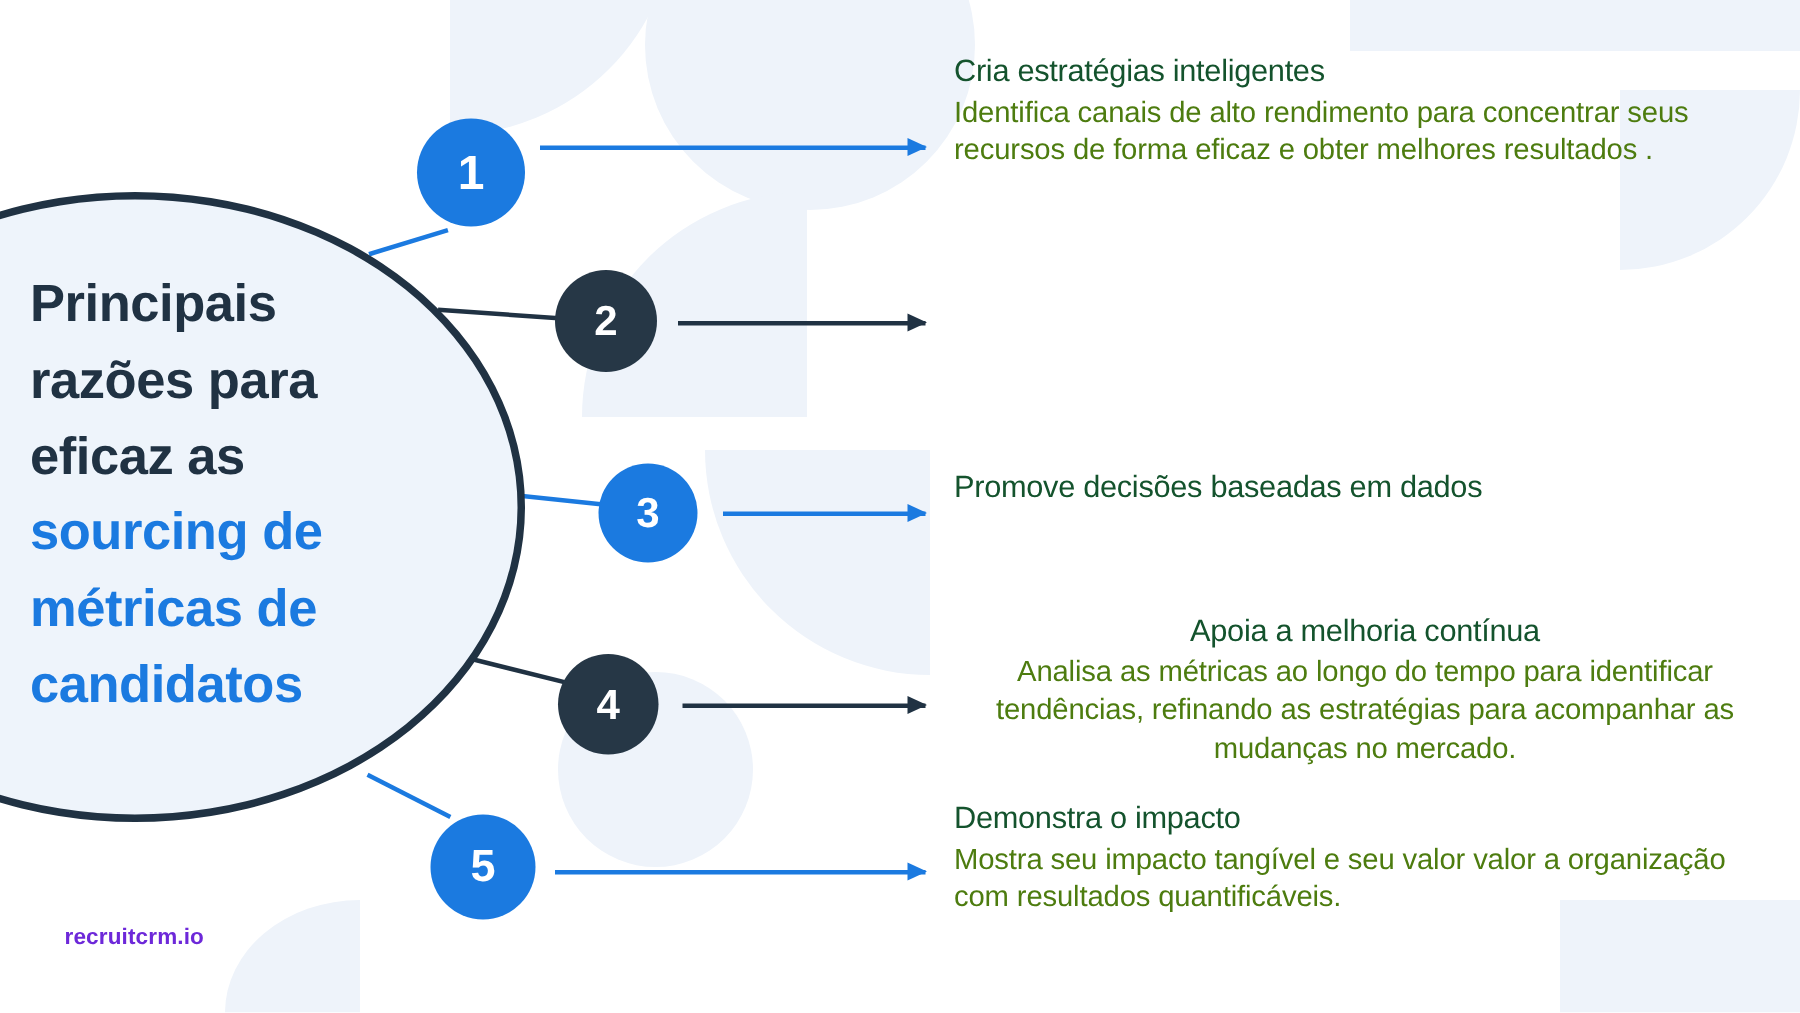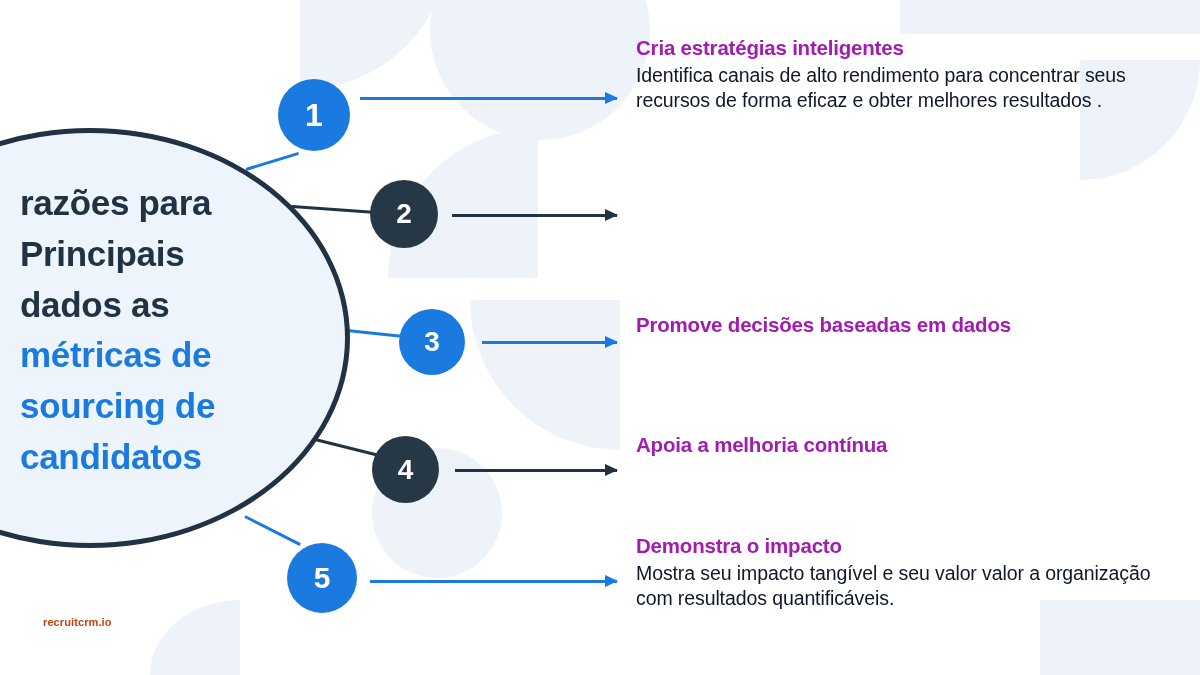--- a/index.html
+++ b/index.html
@@ -62,23 +62,23 @@
     color: #203243;
   }
   .main-circle-text .hl {
     color: #1b7ae0;
   }
 
   .brand {
     position: absolute;
     left: 43px;
     top: 616px;
-    font-size: 11px;
+    font-size: 15px;
     font-weight: 700;
-    color: #c2410c;
+    color: #6d28d9;
     letter-spacing: 0.1px;
   }
 
   
   .node {
     position: absolute;
     border-radius: 50%;
     display: flex;
     align-items: center;
     justify-content: center;
@@ -124,29 +124,29 @@
   .arrow.dark .head { border-left: 13px solid #203243; }
 
   
   .item {
     position: absolute;
     left: 636px;
     width: 548px;
   }
   .item-title {
     font-size: 20.5px;
-    font-weight: 700;
-    color: #a21caf;
+    font-weight: 400;
+    color: #14532d;
     letter-spacing: -0.2px;
     margin: 0 0 2px 0;
     line-height: 1.2;
   }
   .item-desc {
     font-size: 19.5px;
-    color: #0f172a;
+    color: #4d7c0f;
     line-height: 1.32;
     margin: 0;
     letter-spacing: -0.1px;
   }
 </style>
 </head>
 <body>
 
 <div class="canvas">
 
@@ -184,25 +184,25 @@
     <div class="shaft"></div>
     <div class="head"></div>
   </div>
   <div class="arrow blue" style="left:370px; top:580px; width:247px;">
     <div class="shaft"></div>
     <div class="head"></div>
   </div>
 
   <div class="main-circle"></div>
   <div class="main-circle-text">
+    <div>Principais</div>
     <div>razões para</div>
-    <div>Principais</div>
-    <div>dados as</div>
+    <div>eficaz as</div>
+    <div class="hl">sourcing de</div>
     <div class="hl">métricas de</div>
-    <div class="hl">sourcing de</div>
     <div class="hl">candidatos</div>
   </div>
 
   <div class="node blue" style="left:278px; top:79px; width:72px; height:72px; font-size:32px;">
     <span>1</span>
   </div>
   <div class="node dark" style="left:370px; top:180px; width:68px; height:68px; font-size:28px;">
     <span>2</span>
   </div>
   <div class="node blue" style="left:399px; top:309px; width:66px; height:66px; font-size:28px;">
@@ -215,22 +215,23 @@
     <span>5</span>
   </div>
 
   <div class="item" style="top:36px;">
     <p class="item-title">Cria estratégias inteligentes</p>
     <p class="item-desc">Identifica canais de alto rendimento para concentrar seus recursos de forma eficaz e obter melhores resultados .</p>
   </div>
   <div class="item" style="top:313px;">
     <p class="item-title">Promove decisões baseadas em dados</p>
   </div>
-  <div class="item" style="top:433px;">
+  <div class="item" style="top:409px;text-align:center;">
     <p class="item-title">Apoia a melhoria contínua</p>
+    <p class="item-desc">Analisa as métricas ao longo do tempo para identificar tendências, refinando as estratégias para acompanhar as mudanças no mercado.</p>
   </div>
   <div class="item" style="top:534px;">
     <p class="item-title">Demonstra o impacto</p>
     <p class="item-desc">Mostra seu impacto tangível e seu valor valor a organização com resultados quantificáveis.</p>
   </div>
 
   <div class="brand">recruitcrm.io</div>
 </div>
 
 </body></html>

